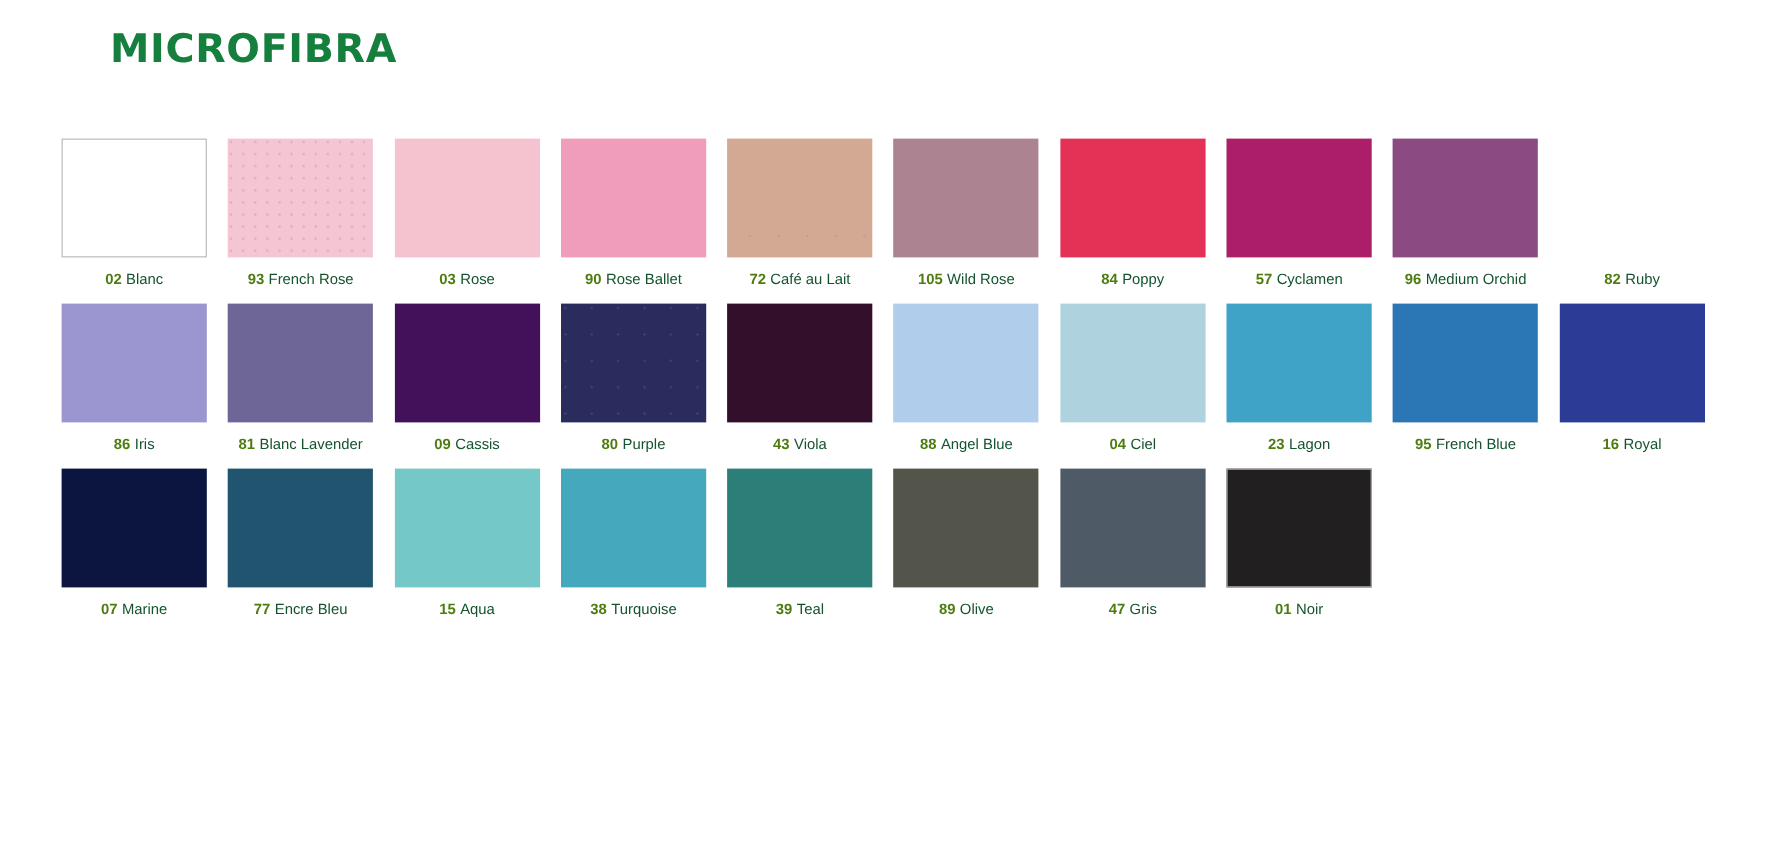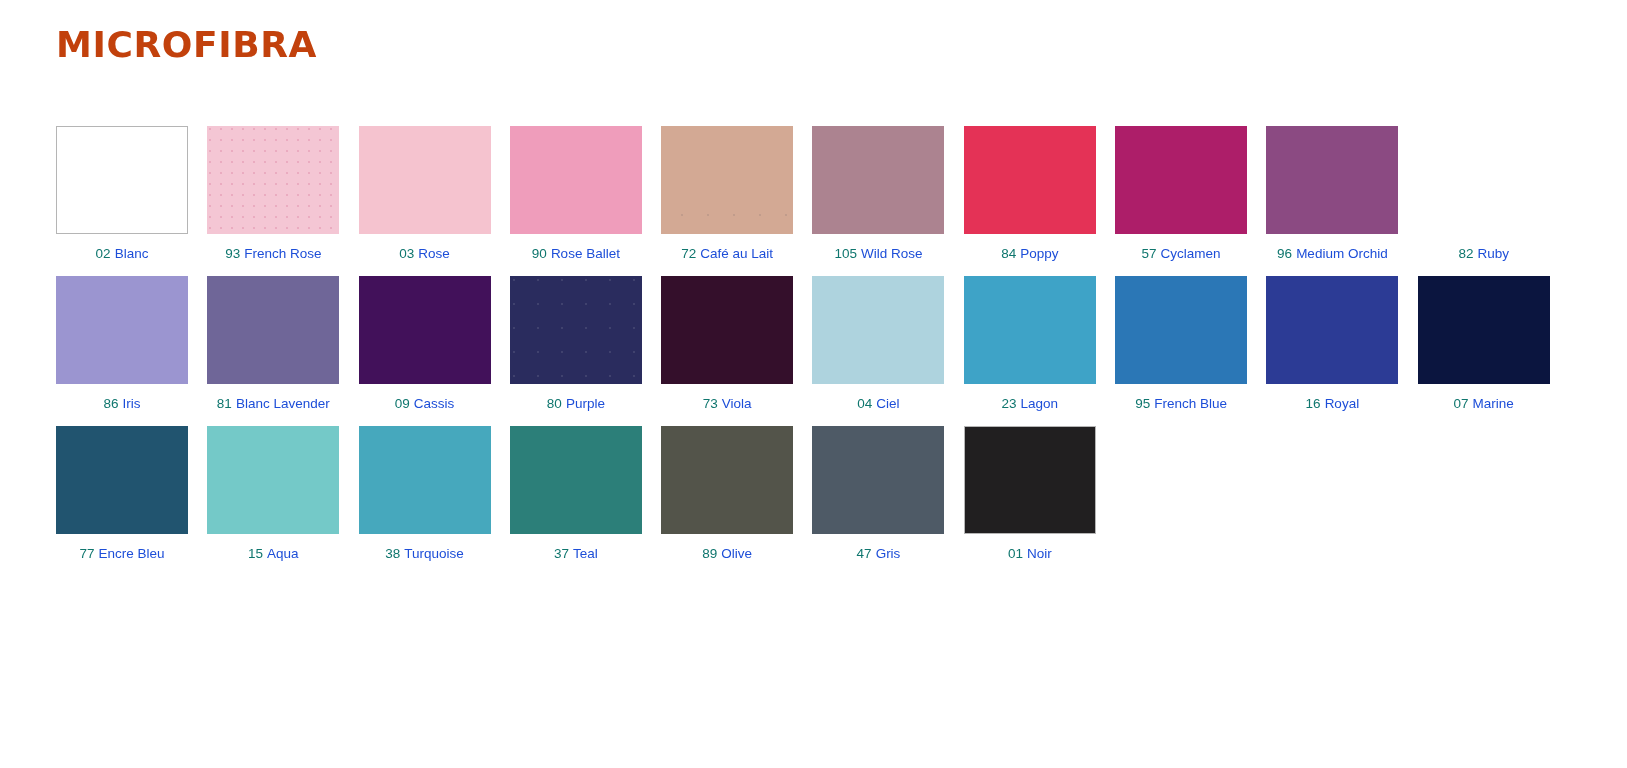--- a/index.html
+++ b/index.html
@@ -75,27 +75,27 @@
   .swatch-label {
     margin-top: 13px;
     text-align: center;
     font-family: "Liberation Sans", sans-serif;
     font-size: 13.5px;
     line-height: 1.1;
     color: #7a7a7a;
     white-space: nowrap;
   }
   .swatch-code {
-    font-weight: 400;
-    color: #0f766e;
+    font-weight: 700;
+    color: #4d7c0f;
     margin-right: 4px;
   }
   .swatch-name {
     font-weight: 400;
-    color: #1d4ed8;
+    color: #14532d;
   }
 
   
   .chip-texture {
     width: 100%;
     height: 100%;
     background-image:
       radial-gradient(circle at 3px 3px, rgba(226,150,175,0.55) 1.1px, transparent 1.3px);
     background-size: 11px 11px;
   }
@@ -115,21 +115,21 @@
       radial-gradient(circle at 4px 4px, rgba(255,255,255,0.10) 1px, transparent 1.2px);
     background-size: 24px 24px;
   }
 </style>
 </head>
 <body>
 
 <div class="page">
 
   <div class="title-bar">
-    <div class="catalog-title" style="color: #c2410c;">MICROFIBRA</div>
+    <div class="catalog-title" style="color: #15803d; margin-left: 44px;">MICROFIBRA</div>
   </div>
 
   <div class="swatch-grid" id="swatch-grid">
       <div class="swatch-cell">
         <div class="swatch-chip bordered" style="background: rgb(255, 255, 255);"></div>
         <div class="swatch-label"><span class="swatch-code">02</span><span class="swatch-name">Blanc</span></div>
       </div>
       <div class="swatch-cell">
         <div class="swatch-chip" style="background: rgb(244, 198, 212);">
           <div class="chip-texture"></div>
@@ -183,21 +183,25 @@
         <div class="swatch-label"><span class="swatch-code">09</span><span class="swatch-name">Cassis</span></div>
       </div>
       <div class="swatch-cell">
         <div class="swatch-chip" style="background: rgb(42, 44, 94);">
           <div class="chip-dots-navy"></div>
         </div>
         <div class="swatch-label"><span class="swatch-code">80</span><span class="swatch-name">Purple</span></div>
       </div>
       <div class="swatch-cell">
         <div class="swatch-chip" style="background: rgb(52, 15, 43);"></div>
-        <div class="swatch-label"><span class="swatch-code">73</span><span class="swatch-name">Viola</span></div>
+        <div class="swatch-label"><span class="swatch-code">43</span><span class="swatch-name">Viola</span></div>
+      </div>
+      <div class="swatch-cell">
+        <div class="swatch-chip" style="background: rgb(177, 205, 236);"></div>
+        <div class="swatch-label"><span class="swatch-code">88</span><span class="swatch-name">Angel Blue</span></div>
       </div>
       <div class="swatch-cell">
         <div class="swatch-chip" style="background: rgb(174, 211, 222);"></div>
         <div class="swatch-label"><span class="swatch-code">04</span><span class="swatch-name">Ciel</span></div>
       </div>
       <div class="swatch-cell">
         <div class="swatch-chip" style="background: rgb(62, 163, 199);"></div>
         <div class="swatch-label"><span class="swatch-code">23</span><span class="swatch-name">Lagon</span></div>
       </div>
       <div class="swatch-cell">
@@ -219,21 +223,21 @@
       <div class="swatch-cell">
         <div class="swatch-chip" style="background: rgb(116, 201, 200);"></div>
         <div class="swatch-label"><span class="swatch-code">15</span><span class="swatch-name">Aqua</span></div>
       </div>
       <div class="swatch-cell">
         <div class="swatch-chip" style="background: rgb(70, 168, 189);"></div>
         <div class="swatch-label"><span class="swatch-code">38</span><span class="swatch-name">Turquoise</span></div>
       </div>
       <div class="swatch-cell">
         <div class="swatch-chip" style="background: rgb(44, 127, 121);"></div>
-        <div class="swatch-label"><span class="swatch-code">37</span><span class="swatch-name">Teal</span></div>
+        <div class="swatch-label"><span class="swatch-code">39</span><span class="swatch-name">Teal</span></div>
       </div>
       <div class="swatch-cell">
         <div class="swatch-chip" style="background: rgb(83, 84, 74);"></div>
         <div class="swatch-label"><span class="swatch-code">89</span><span class="swatch-name">Olive</span></div>
       </div>
       <div class="swatch-cell">
         <div class="swatch-chip" style="background: rgb(78, 90, 102);"></div>
         <div class="swatch-label"><span class="swatch-code">47</span><span class="swatch-name">Gris</span></div>
       </div>
       <div class="swatch-cell">

